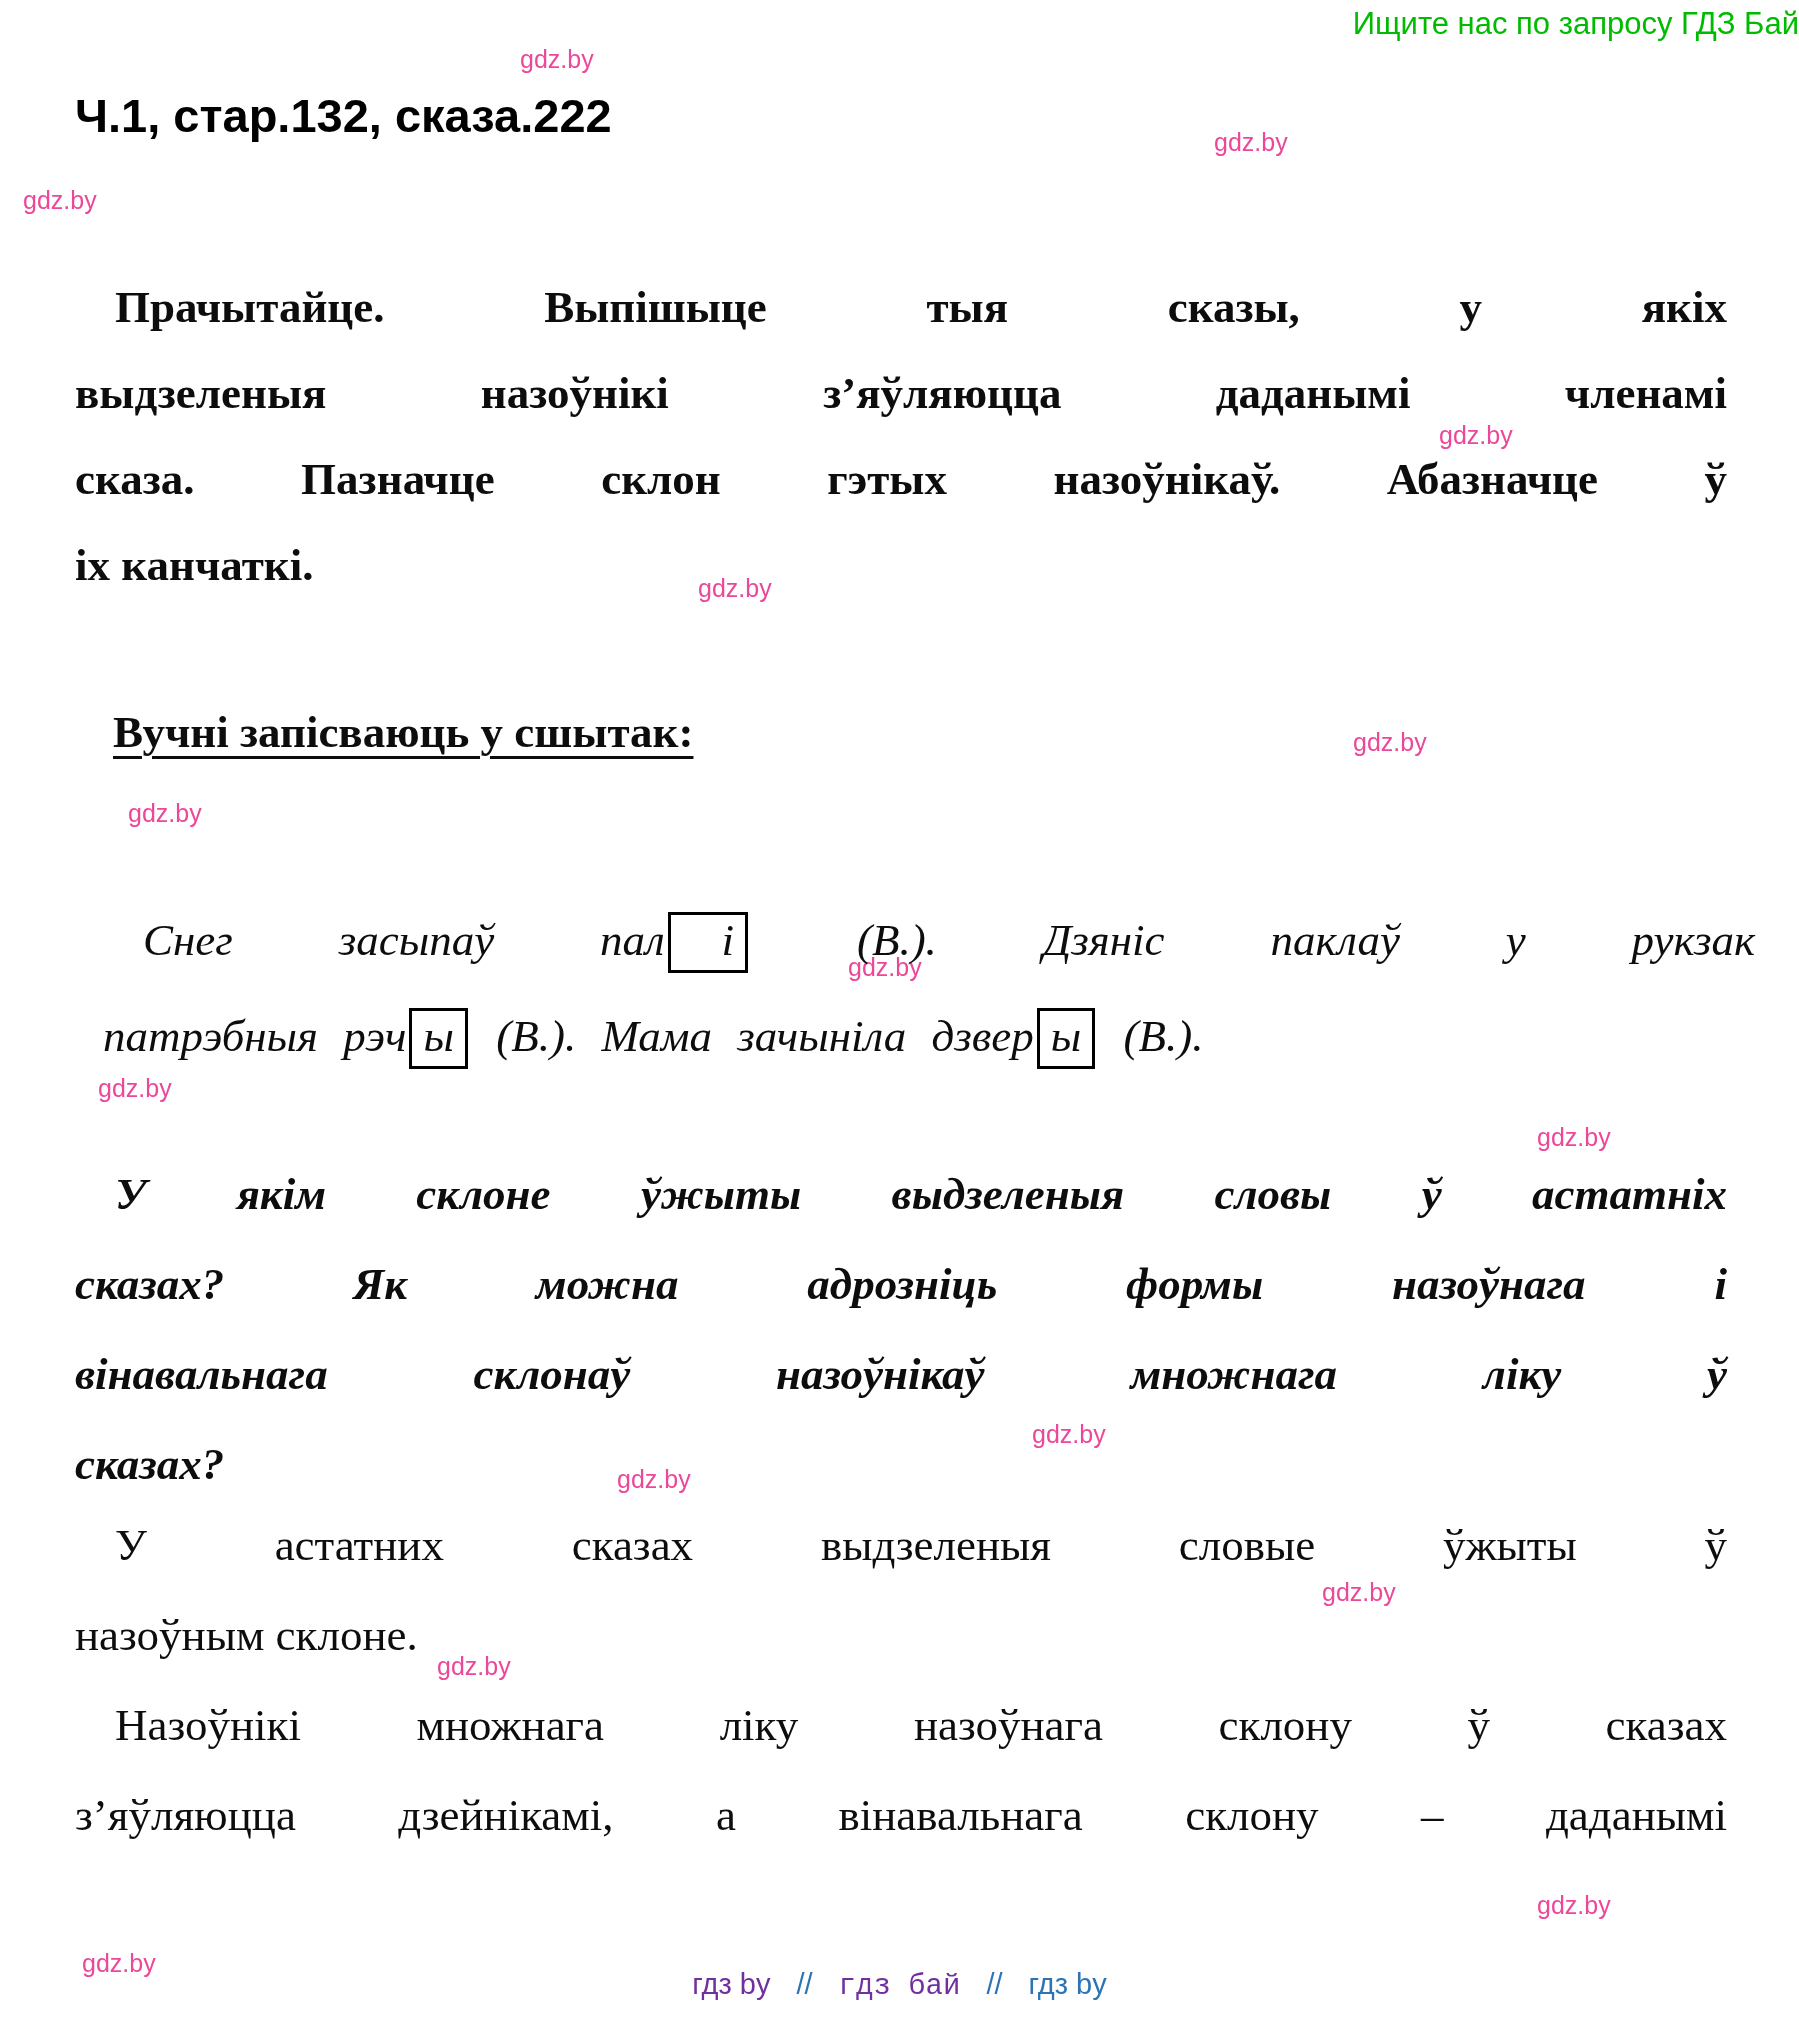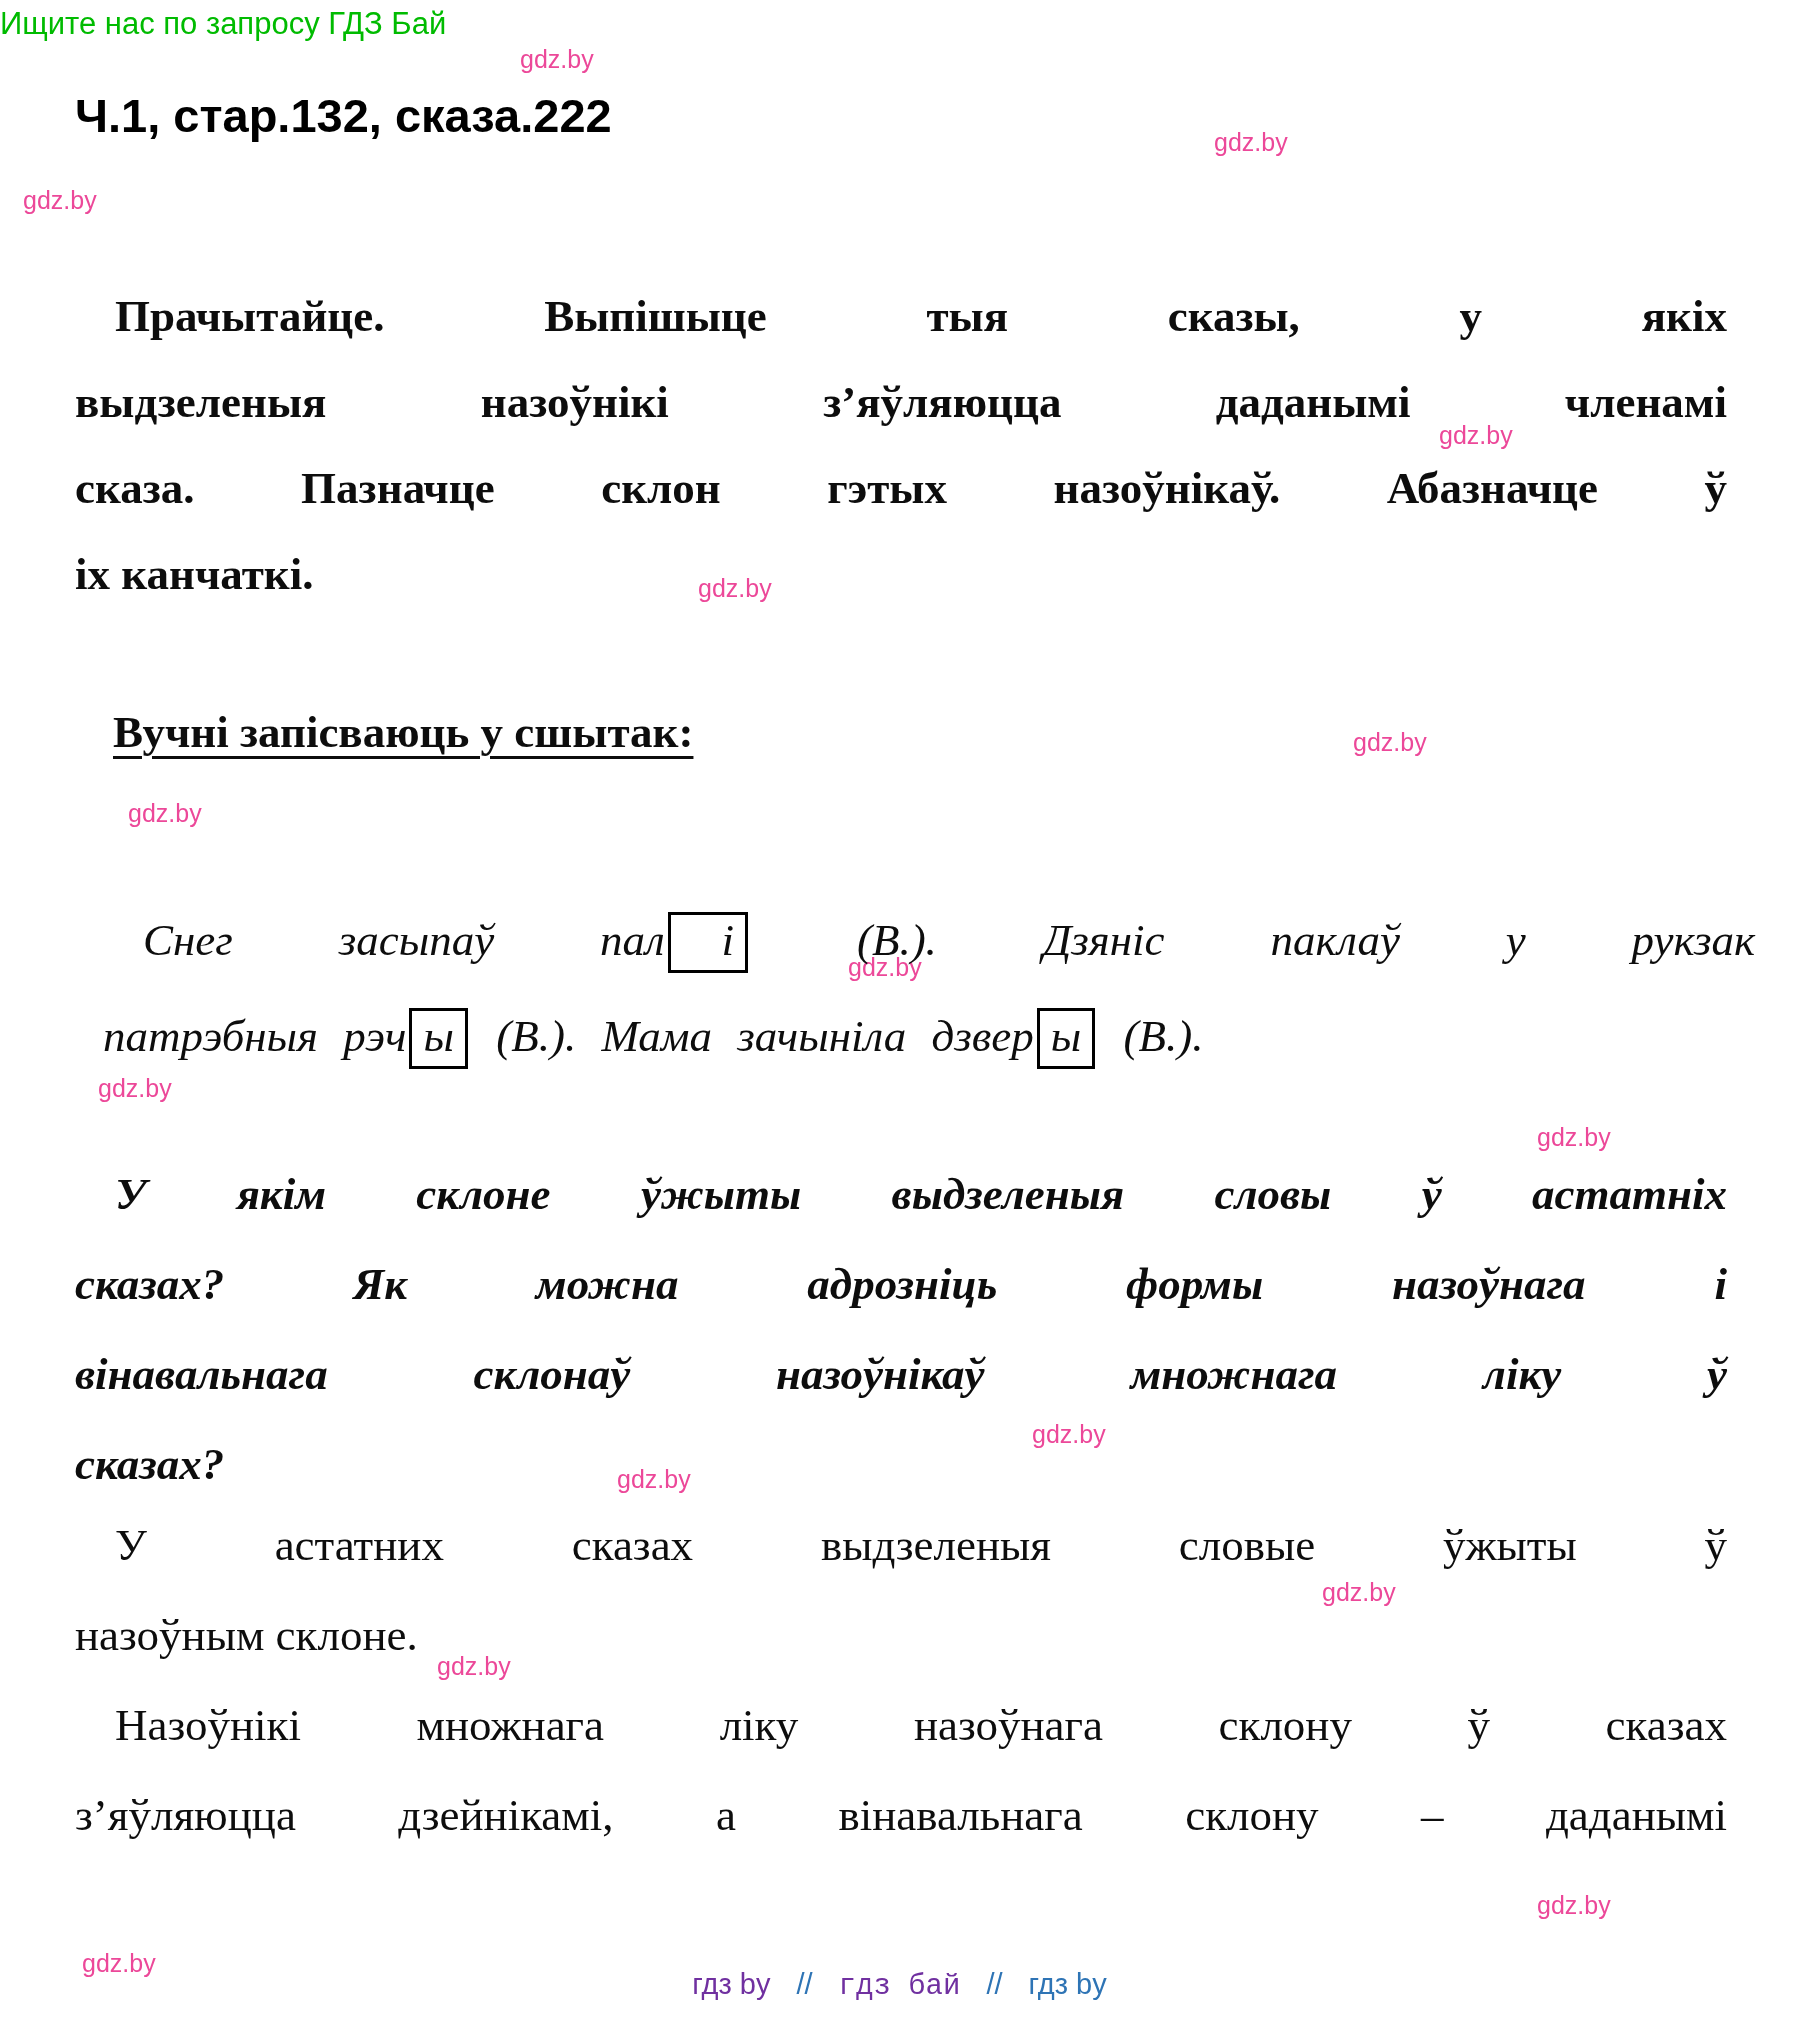--- a/index.html
+++ b/index.html
@@ -10,21 +10,21 @@
     height: 2028px;
     background: #ffffff;
     font-family: "Liberation Serif", serif;
     color: #0d0d0d;
     overflow: hidden;
   }
   .promo {
     position: absolute;
     top: 6px; left: 0;
     width: 100%;
-    text-align: left;
+    text-align: right;
     font-family: "Liberation Sans", sans-serif;
     font-size: 31px;
   }
   .wm {
     position: absolute;
     font-family: "Liberation Sans", sans-serif;
     font-size: 25px;
     color: #ec4899;
     white-space: nowrap;
   }
@@ -43,21 +43,21 @@
     width: 1652px;
   }
   .line { display: block; }
   .just {
     text-align: justify;
     text-align-last: justify;
     text-justify: inter-word;
   }
   .indent { text-indent: 40px; }
   .task {
-    top: 273px;
+    top: 264px;
     font-size: 45px;
     font-weight: 700;
     line-height: 86px;
   }
   .nb-heading {
     position: absolute;
     top: 706px; left: 113px;
     font-size: 45px;
     font-weight: 700;
     text-decoration: underline;

